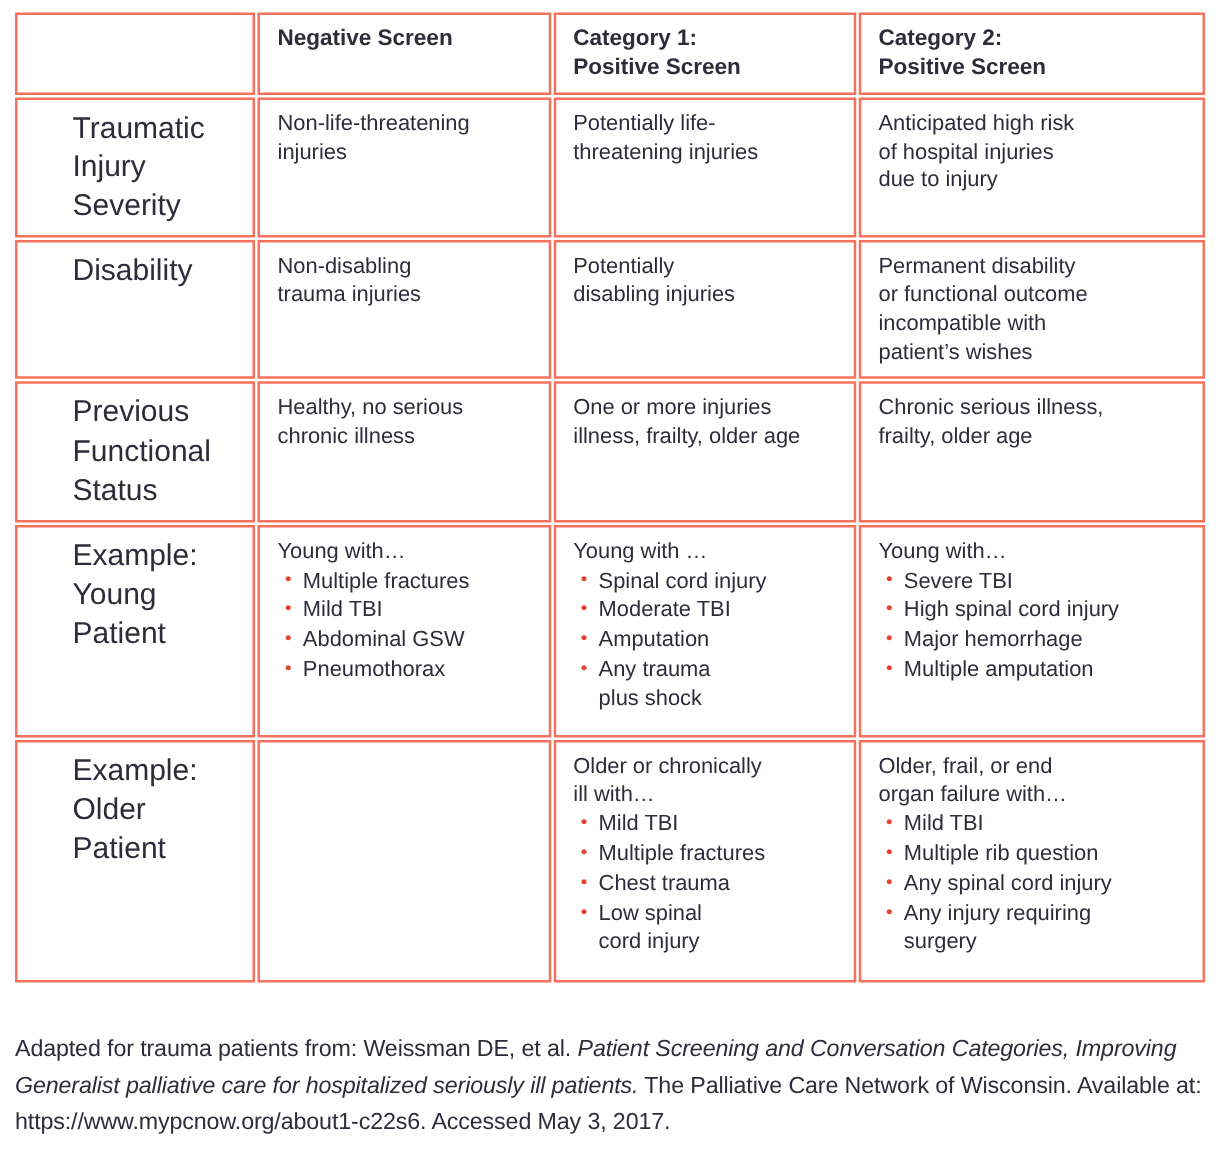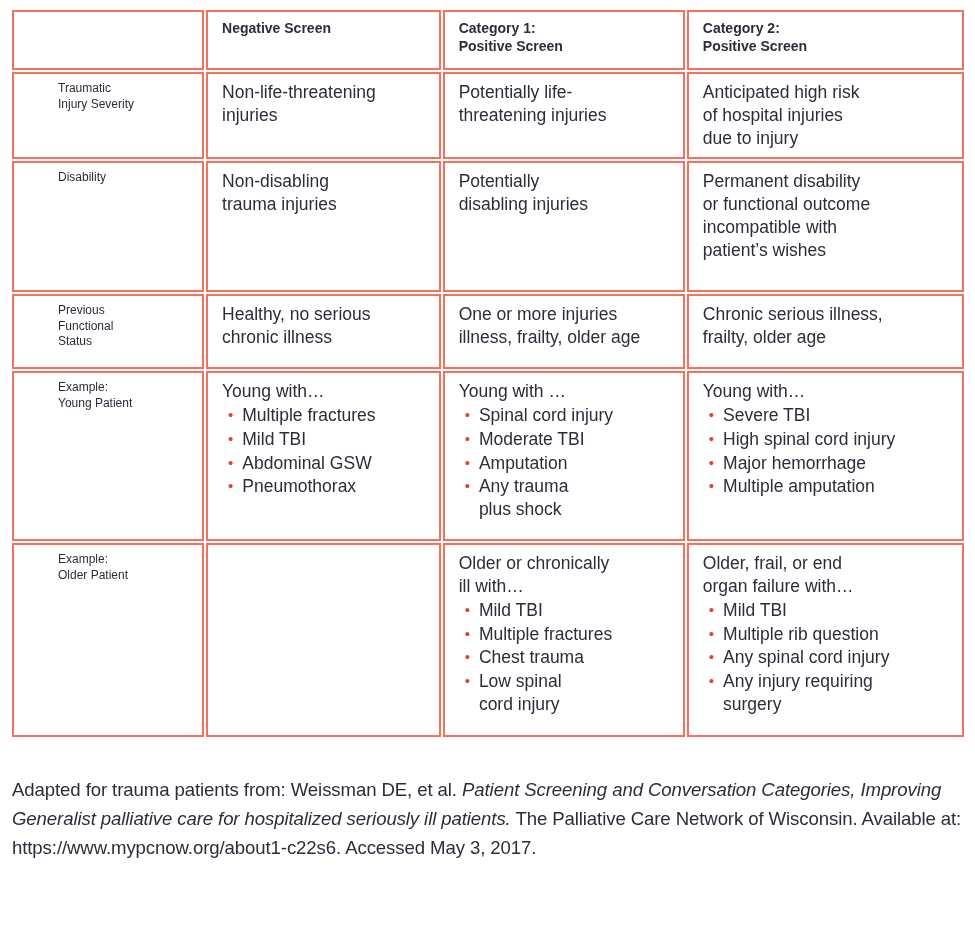--- a/index.html
+++ b/index.html
@@ -28,26 +28,26 @@
   col.c2{width:25.6%;}
   col.c3{width:29.3%;}
   th,td{
     border:2px solid var(--border);
     vertical-align:top;
     text-align:left;
     padding:7px 8px 8px 14px;
     font-size:17.5px;
     line-height:1.3;
   }
-  th{font-weight:bold;font-size:14px;}
-  td.row-label{font-size:12px;padding-left:44px;}
+  th{font-weight:bold;font-size:18px;}
+  td.row-label{font-size:24px;padding-left:44px;}
   
   tr.hr th{height:60px;}
   tr.r0 td{height:87px;}
-  tr.r1 td{height:131px;}
+  tr.r1 td{height:111px;}
   tr.r2 td{height:75px;}
   tr.r3 td{height:61px;}
   tr.r4 td{height:170px;}
   tr.r5 td{height:194px;}
   .line{white-space:pre-line;}
   ul.bullets{list-style:none;margin:1px 0 0 6px;}
   ul.bullets li{
     display:flex;
     align-items:flex-start;
     margin:0 0 1px 0;

